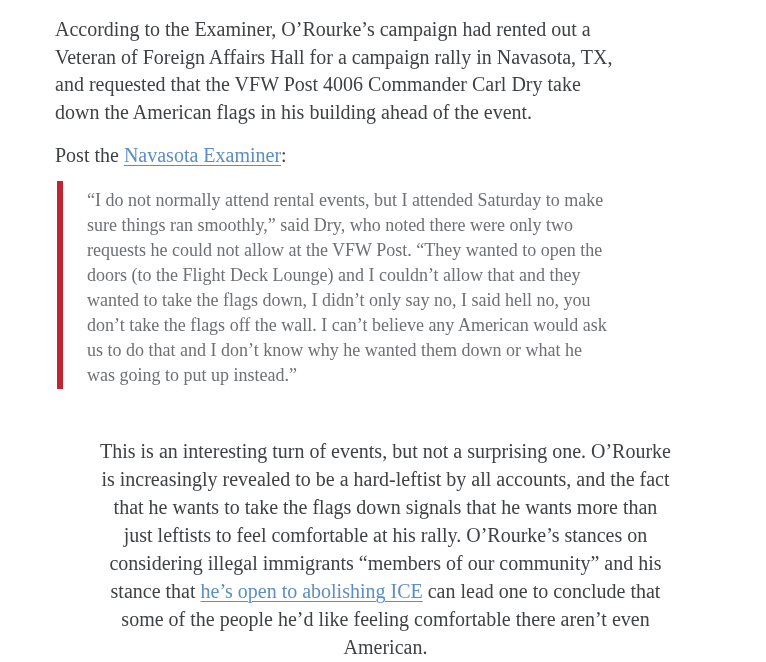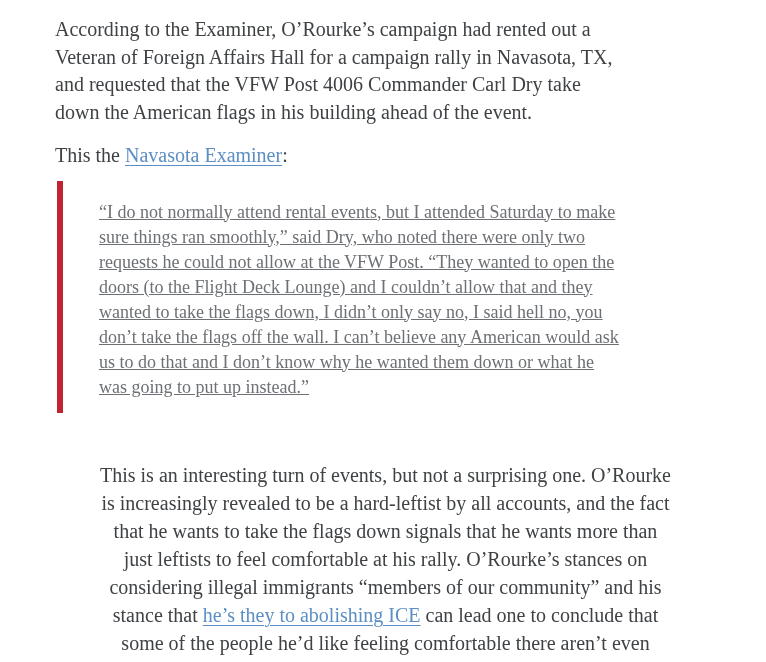--- a/index.html
+++ b/index.html
@@ -20,55 +20,54 @@
     white-space: pre-line;
   }
   .intro { margin-bottom: 16px; }
   .source-line { margin-bottom: 11px; }
   .pullquote {
     margin: 0 0 48px 2px;
     border-left: 6px solid var(--quote-bar, #c02433);
     padding: 7px 30px 1px 24px;
   }
   .quote-text {
-    margin: 12px;
+    margin: 0;
     font-size: 18px;
     line-height: 25px;
     color: var(--quote-text, #6d7074);
     white-space: pre-line;
-    text-decoration: underline;
   }
   .commentary { line-height: 28px; text-align: center; }
   a.link {
     color: var(--link-color, #5b8ec4);
     text-decoration-thickness: 1px;
     text-underline-offset: 3px;
     cursor: pointer;
   }
 </style>
 </head>
 <body>
 
 <div class="page">
   <p class="para intro">According to the Examiner, O’Rourke’s campaign had rented out a
 Veteran of Foreign Affairs Hall for a campaign rally in Navasota, TX,
 and requested that the VFW Post 4006 Commander Carl Dry take
 down the American flags in his building ahead of the event.</p>
-  <p class="para source-line"><span>This the </span><a class="link" href="#">Navasota Examiner</a><span>:</span></p>
+  <p class="para source-line"><span>Post the </span><a class="link" href="#">Navasota Examiner</a><span>:</span></p>
   <blockquote class="pullquote">
       <p class="quote-text">“I do not normally attend rental events, but I attended Saturday to make
 sure things ran smoothly,” said Dry, who noted there were only two
 requests he could not allow at the VFW Post. “They wanted to open the
 doors (to the Flight Deck Lounge) and I couldn’t allow that and they
 wanted to take the flags down, I didn’t only say no, I said hell no, you
 don’t take the flags off the wall. I can’t believe any American would ask
 us to do that and I don’t know why he wanted them down or what he
 was going to put up instead.”</p>
     </blockquote>
   <p class="para commentary"><span>This is an interesting turn of events, but not a surprising one. O’Rourke
 is increasingly revealed to be a hard-leftist by all accounts, and the fact
 that he wants to take the flags down signals that he wants more than
 just leftists to feel comfortable at his rally. O’Rourke’s stances on
 considering illegal immigrants “members of our community” and his
-stance that </span><a class="link" href="#">he’s they to abolishing ICE</a><span> can lead one to conclude that
+stance that </span><a class="link" href="#">he’s open to abolishing ICE</a><span> can lead one to conclude that
 some of the people he’d like feeling comfortable there aren’t even
 American.</span></p>
 </div>
 
 </body></html>

